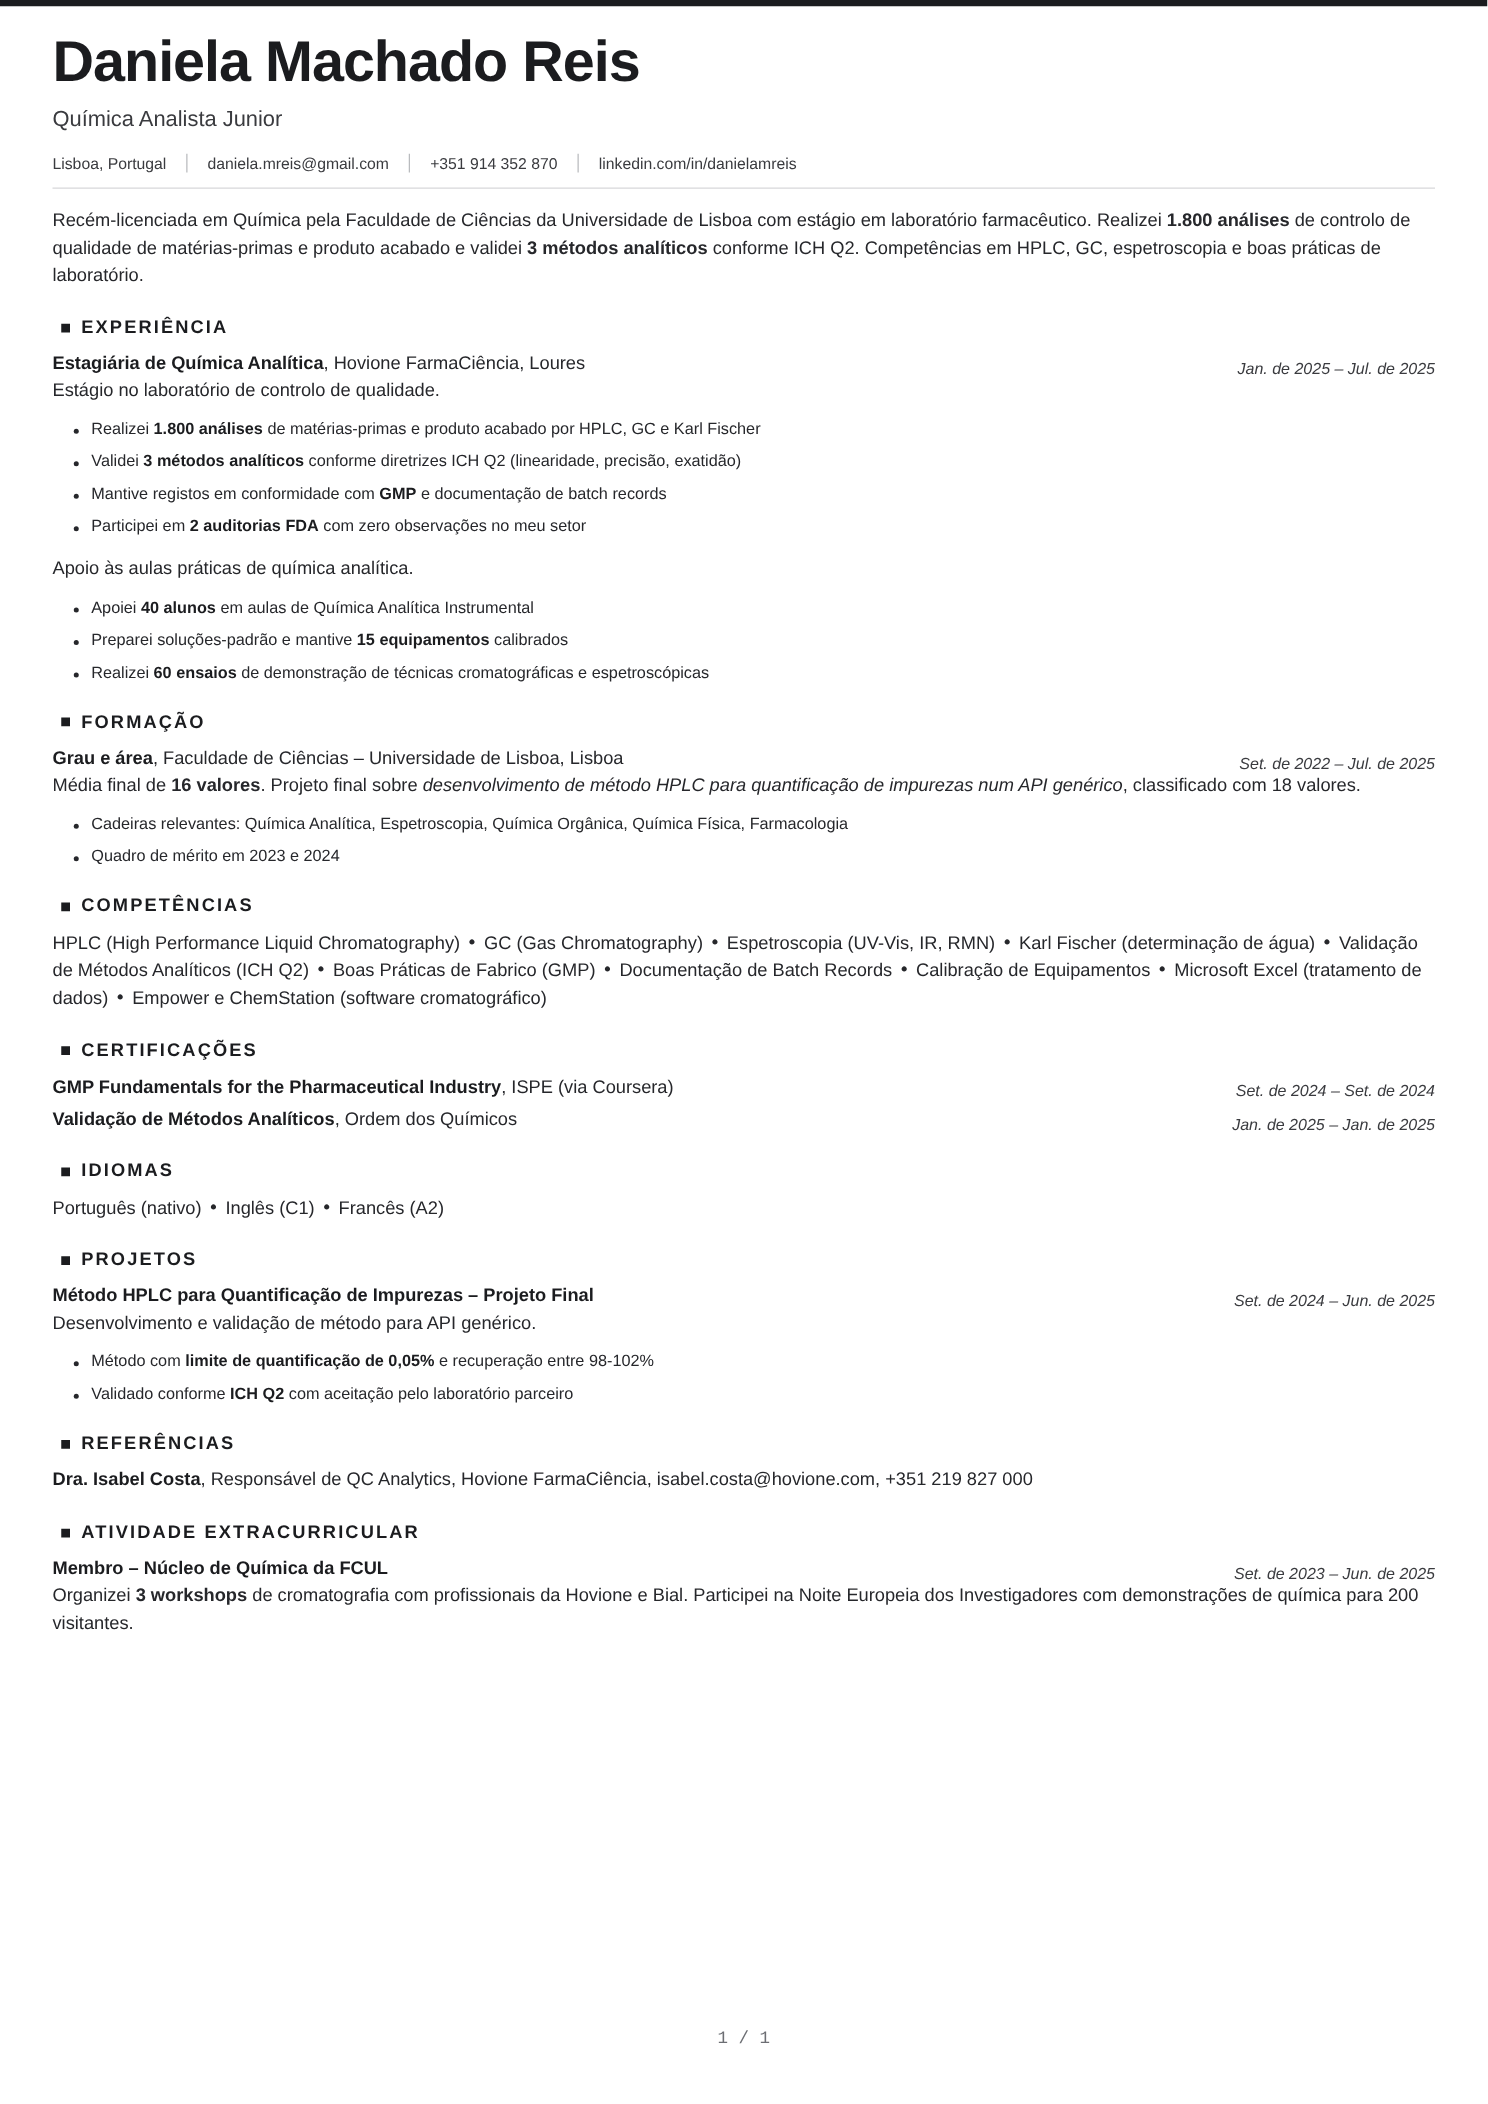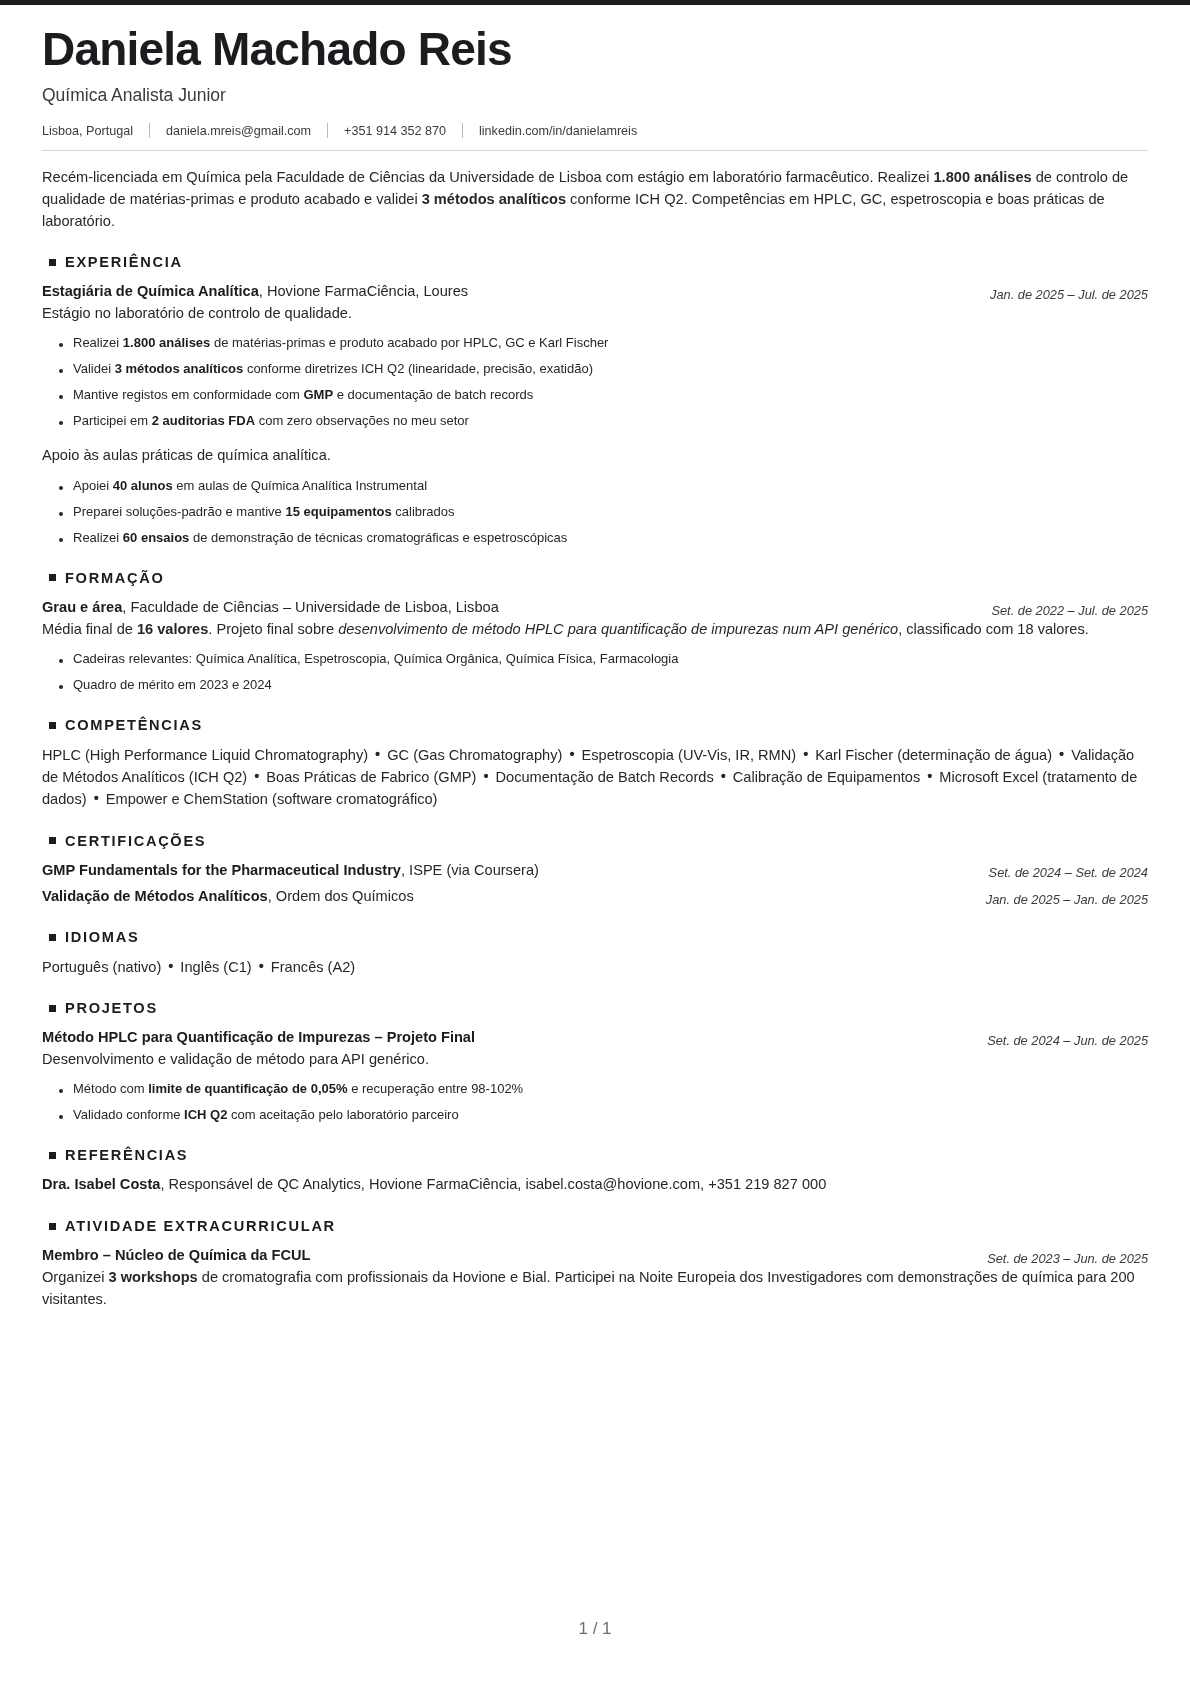--- a/index.html
+++ b/index.html
@@ -181,22 +181,23 @@
     color: #26272b;
   }
   .plain-line b { font-weight: bold; color: #1b1c1f; }
 
   
   .footer {
     position: absolute;
     left: 0; right: 0;
     bottom: 44px;
     text-align: center;
-    font-size: 17px;
+    font-size: 14px;
     color: #6c6e73;
+    font-family: Liberation Mono, monospace;
   }
 </style>
 </head>
 <body>
 
 <div class="page">
   <div class="topbar"></div>
 
   <div class="inner">
 

